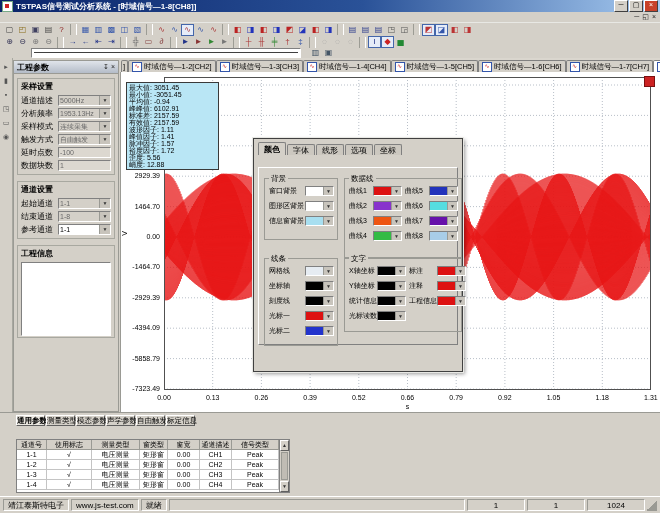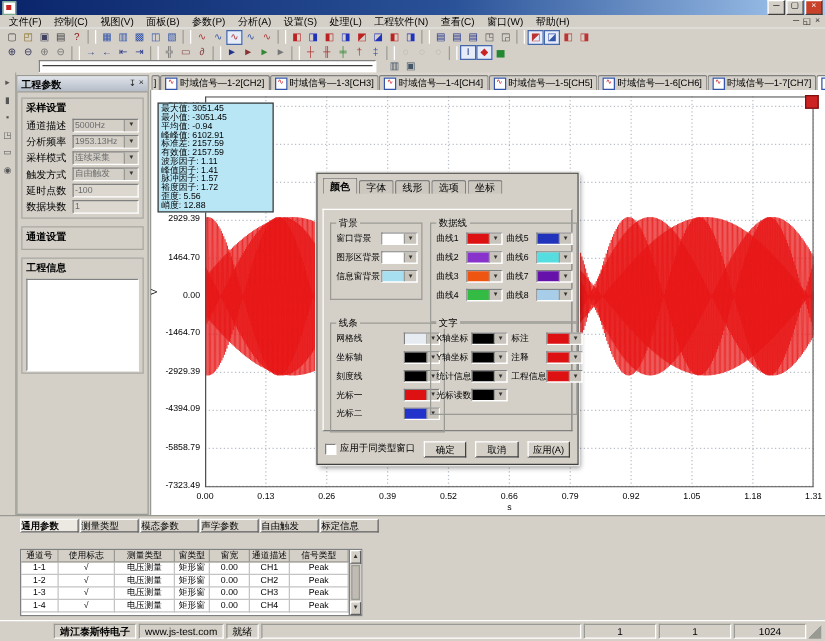--- a/index.html
+++ b/index.html
@@ -80,88 +80,75 @@
   .dlg-title .dicon{width:8px;height:8px;background:#fff;border:1px solid #888;margin-right:3px;flex:none;}
   .dlg-close{margin-left:auto;width:11px;height:9px;background:#d4d0c8;color:#000;border:1px solid;border-color:#fff #404040 #404040 #fff;font-size:7px;line-height:7px;text-align:center;font-weight:normal;}
   .dtabs{display:flex;padding:2px 4px 0 4px;height:14px;align-items:flex-end;}
   .dtabitem{padding:1px 5px;border:1px solid #808080;border-bottom:none;border-radius:2px 2px 0 0;background:#ccc8c0;margin-right:1px;height:11px;line-height:10px;box-sizing:border-box;}
   .dtabitem.active{background:#d4d0c8;height:13px;line-height:12px;font-weight:bold;}
   .dlg-body{position:absolute;left:4px;right:4px;top:28px;bottom:26px;border:1px solid;border-color:#fff #808080 #808080 #fff;background:#d4d0c8;}
   .dgroup{position:absolute;border:1px solid #9a9a94;padding:6px 3px 1px 4px;box-sizing:border-box;}
   .dgroup-title{position:absolute;top:-5px;left:4px;background:#d4d0c8;padding:0 2px;font-size:7.5px;line-height:9px;}
   .g-bg{left:5px;top:10px;width:74px;height:62px;}
   .g-data{left:85px;top:10px;width:118px;height:80px;}
-  .g-lines{left:5px;top:90px;width:92px;height:88px;}
+  .g-lines{left:5px;top:90px;width:74px;height:88px;}
   .g-text{left:85px;top:90px;width:118px;height:74px;}
   .cfield{display:flex;align-items:center;height:12px;margin-bottom:3px;}
   .clabel{font-size:7px;white-space:nowrap;overflow:hidden;flex:1;}
   .ccombo{display:flex;height:10px;border:1px solid;border-color:#808080 #fff #fff #808080;background:#fff;flex:none;box-sizing:border-box;}
   .swatch{width:18px;height:8px;border-right:1px solid #9a9a94;box-sizing:border-box;}
   .ccombo .dd{width:9px;background:#c8c4bc;font-size:5px;line-height:8px;text-align:center;color:#333;}
   .dgrid{display:grid;grid-template-columns:1fr 1fr;column-gap:3px;}
   .dlg-bottom{position:absolute;left:6px;right:6px;bottom:5px;height:14px;display:flex;align-items:center;}
   .checkbox{width:9px;height:9px;background:#fff;border:1px solid;border-color:#808080 #fff #fff #808080;margin-right:3px;flex:none;box-sizing:border-box;}
   .chk-label{font-size:7.5px;white-space:nowrap;}
   .dlg-btn{width:36px;height:13px;background:#d4d0c8;border:1px solid;border-color:#fff #404040 #404040 #fff;font-size:7.5px;text-align:center;line-height:11px;margin-left:7px;box-sizing:border-box;}
   .dlg-btn:first-of-type{margin-left:auto;}
 
   
   .bottompanel{position:absolute;left:0;top:412px;width:660px;height:84px;background:#d4d0c8;border-top:1px solid #9a9a94;box-sizing:border-box;}
   .bp-tabs{display:flex;gap:1px;padding:2px 0 0 16px;}
-  .bp-tab{width:47px;height:11px;background:#d4d0c8;border:1px solid;border-color:#fff #606060 #606060 #fff;line-height:10px;font-size:7.5px;box-sizing:border-box;white-space:nowrap;}
+  .bp-tab{width:29px;height:11px;background:#d4d0c8;border:1px solid;border-color:#fff #606060 #606060 #fff;text-align:center;line-height:10px;font-size:7.5px;box-sizing:border-box;white-space:nowrap;}
   .bp-tab.active{background:#ece9e2;font-weight:bold;}
   .bp-tablebox{position:absolute;left:16px;top:26px;width:274px;height:54px;background:#fff;border:1px solid #808080;display:flex;box-sizing:border-box;}
   .bpt{width:262px;}
   .bpt-row{display:grid;grid-template-columns:30px 45px 48px 28px 32px 32px 47px;height:10px;}
   .bpt-row span{font-size:7px;line-height:9px;text-align:center;border-right:1px solid #c4c4c4;border-bottom:1px solid #c4c4c4;overflow:hidden;white-space:nowrap;}
   .bpt-head span{background:#d4d0c8;border-right:1px solid #9a9a94;border-bottom:1px solid #9a9a94;font-weight:normal;}
   .bpt-sb{width:10px;background:#d4d0c8;border-left:1px solid #808080;display:flex;flex-direction:column;font-size:5px;text-align:center;color:#333;}
   .bpt-sb .a{height:9px;line-height:8px;border:1px solid;border-color:#fff #606060 #606060 #fff;background:#d4d0c8;}
   .bpt-sb .thumb{flex:1;margin:1px;background:#c0bcb4;border:1px solid #9a9a94;}
 
   
   .statusbar{position:absolute;left:0;top:496px;width:660px;height:17px;background:#d4d0c8;border-top:1px solid #fff;display:flex;align-items:center;gap:2px;padding:0 3px;box-sizing:border-box;}
   .sb-cell{border:1px solid;border-color:#9a9a94 #fff #fff #9a9a94;height:12px;line-height:11px;padding:0 4px;white-space:nowrap;box-sizing:border-box;}
-  .sb-company{font-weight:bold;margin-left:40px;}
+  .sb-company{font-weight:normal;}
   .sb-fill{flex:1;}
   .sb-num{width:58px;text-align:center;}
   .sb-grip{width:10px;height:12px;border:none;background:
     linear-gradient(135deg,transparent 50%,#9a9a94 50%) no-repeat;}
 </style>
 </head>
 <body>
 
 <div class="screen">
 
   <div class="titlebar">
     <span class="app-icon">
         <i></i>
       </span>
+    <span class="ttl">TSTPAS信号测试分析系统 - [时域信号—1-8[CH8]]</span>
     <span class="win-btns">
       <span class="win-btn">─</span>
       <span class="win-btn">▢</span>
       <span class="win-btn close">×</span>
     </span>
   </div>
 
   <div class="menubar">
-    <span style="display:flex;">
-        <span class="menu-item">文件(F)</span>
-        <span class="menu-item">控制(C)</span>
-        <span class="menu-item">视图(V)</span>
-        <span class="menu-item">面板(B)</span>
-        <span class="menu-item">参数(P)</span>
-        <span class="menu-item">分析(A)</span>
-        <span class="menu-item">设置(S)</span>
-        <span class="menu-item">处理(L)</span>
-        <span class="menu-item">工程软件(N)</span>
-        <span class="menu-item">查看(C)</span>
-        <span class="menu-item">窗口(W)</span>
-        <span class="menu-item">帮助(H)</span>
-      </span>
     <span class="mdi-btns">
       <span>─</span>
       <span>◱</span>
       <span>×</span>
     </span>
   </div>
 
   <div class="toolbar r1">
     <span style="display:flex;align-items:center;">
         <span class="tbico">
@@ -471,20 +458,43 @@
             <span class="slabel">数据块数</span>
             <span class="scombo noarrow">
               <span class="val">1</span>
 
             </span>
           </div>
           </div>
       </div>
       <div class="sgroup">
         <div class="sgroup-title">通道设置</div>
+        <div>
+            <div class="srow">
+            <span class="slabel">起始通道</span>
+            <span class="scombo">
+              <span class="val">1-1</span>
+              <span class="dd">▼</span>
+            </span>
+          </div>
+            <div class="srow">
+            <span class="slabel">结束通道</span>
+            <span class="scombo">
+              <span class="val">1-8</span>
+              <span class="dd">▼</span>
+            </span>
+          </div>
+            <div class="srow">
+            <span class="slabel">参考通道</span>
+            <span class="scombo enabled">
+              <span class="val">1-1</span>
+              <span class="dd">▼</span>
+            </span>
+          </div>
+          </div>
       </div>
       <div class="sgroup">
         <div class="sgroup-title">工程信息</div>
         <div class="sinfo"></div>
       </div>
     </div>
   </div>
 
   <div class="plotwin">
     <svg class="plot-svg" width="487" height="313" viewBox="0 0 487 313">
@@ -749,27 +759,20 @@
             <span class="clabel">光标读数</span>
             <span class="ccombo">
               <span class="swatch" style="background: rgb(0, 0, 0);"></span>
               <span class="dd">▼</span>
             </span>
           </div>
           </div>
       </div>
 
     </div>
-    <div class="dlg-bottom">
-      <span class="checkbox"></span>
-      <span class="chk-label">应用于同类型窗口</span>
-      <span class="dlg-btn">确定</span>
-      <span class="dlg-btn">取消</span>
-      <span class="dlg-btn">应用(A)</span>
-    </div>
   </div>
 
   <div class="bottompanel">
     <div class="bp-tabs">
         <span class="bp-tab active">通用参数</span>
         <span class="bp-tab">测量类型</span>
         <span class="bp-tab">模态参数</span>
         <span class="bp-tab">声学参数</span>
         <span class="bp-tab">自由触发</span>
         <span class="bp-tab">标定信息</span>

